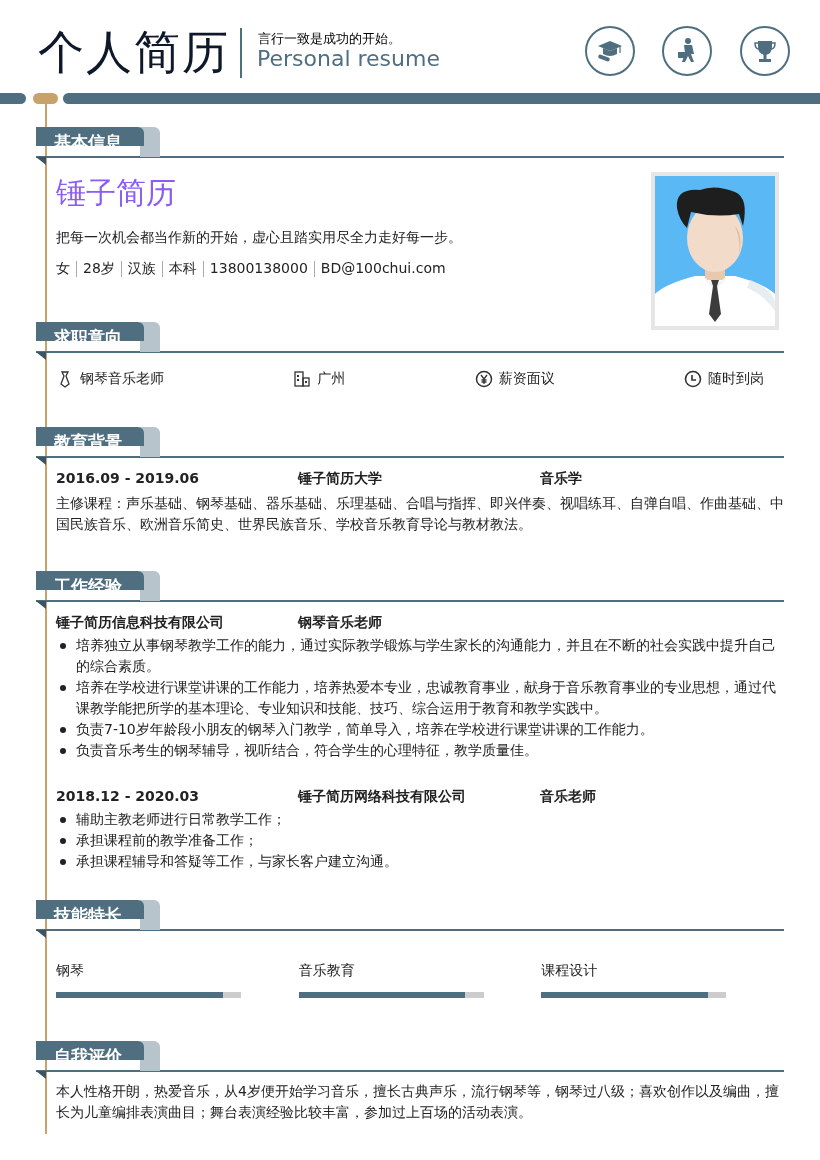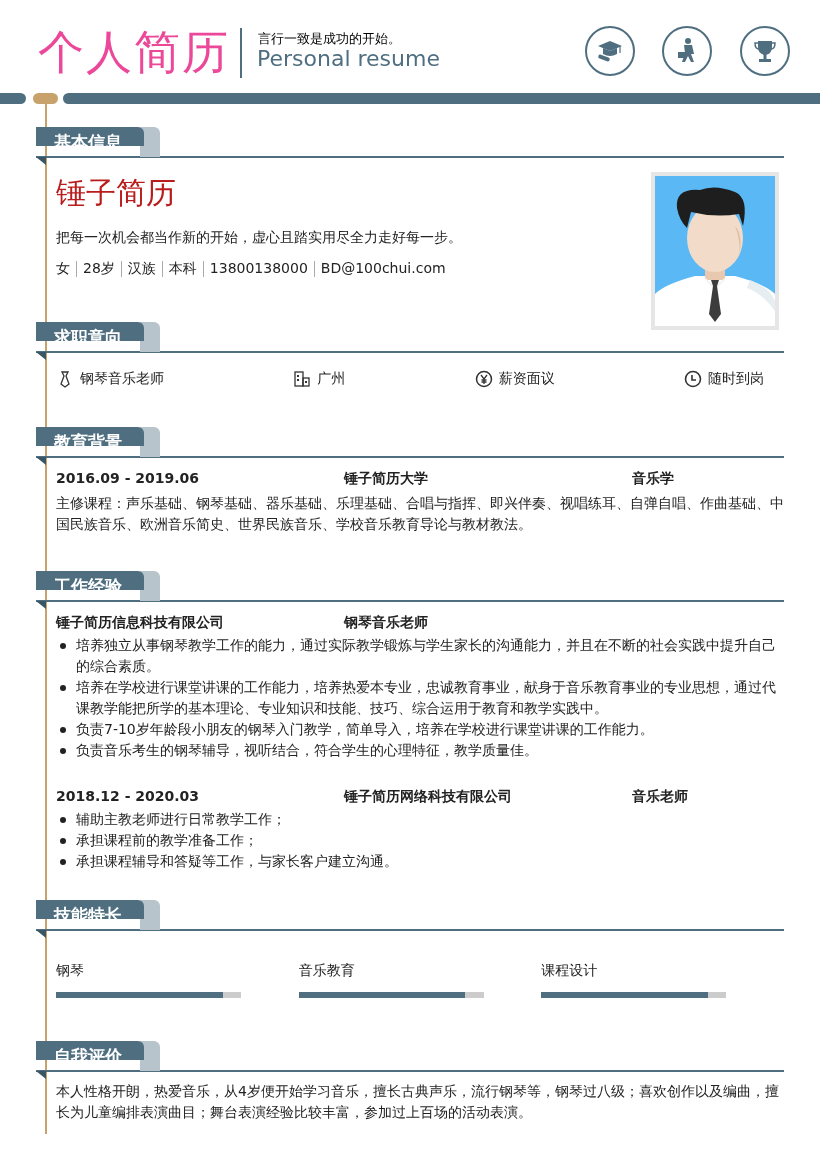--- a/index.html
+++ b/index.html
@@ -1,48 +1,48 @@
 <!DOCTYPE html>
 <html><head>
 <meta charset="utf-8">
 <style>
   * { box-sizing: border-box; margin: 0; padding: 0; }
   body { width: 820px; height: 1160px; background: #ffffff; font-family: "DejaVu Sans", "Liberation Sans", sans-serif; color: #222; position: relative; overflow: hidden; }
   .header { position: absolute; left: 0; top: 0; width: 820px; height: 110px; }
-  .title-cn { position: absolute; left: 38px; top: 22px; font-size: 46px; color: #ec4899; letter-spacing: 2px; line-height: 60px; }
+  .title-cn { position: absolute; left: 38px; top: 22px; font-size: 46px; color: #0f172a; letter-spacing: 2px; line-height: 60px; }
   .title-sep { position: absolute; left: 240px; top: 28px; width: 2px; height: 50px; background: #4f6f80; }
   .slogan { position: absolute; left: 258px; top: 30px; font-size: 13px; color: #000000; }
   .title-en { position: absolute; left: 257px; top: 46px; font-size: 22px; color: #4f6f80; }
   .hicon { position: absolute; top: 26px; width: 50px; height: 50px; border: 2px solid #4f6f80; border-radius: 50%; display: flex; align-items: center; justify-content: center; }
   .hicon svg { width: 30px; height: 30px; }
   .bar-left { position: absolute; left: 0; top: 93px; width: 26px; height: 11px; background: #4f6f80; border-radius: 0 6px 6px 0; }
   .bar-gold { position: absolute; left: 33px; top: 93px; width: 25px; height: 11px; background: #c7a26b; border-radius: 6px; }
   .bar-main { position: absolute; left: 63px; top: 93px; width: 757px; height: 11px; background: #4f6f80; border-radius: 6px 0 0 6px; }
   .vline { position: absolute; left: 45px; top: 104px; width: 2px; height: 1030px; background: #c7a26b; }
 
   .section { position: absolute; left: 36px; width: 748px; }
   .sec-head { position: relative; height: 32px; }
   .sec-tab { position: absolute; left: 0; top: 0; height: 19px; padding: 0 22px 0 18px; background: #4f6f80; color: #fff; font-weight: bold; font-size: 17px; line-height: 30px; border-radius: 0 6px 0 0; z-index: 2; }
   .sec-tab-shadow { position: absolute; top: 0; height: 30px; width: 20px; background: #b7c4cb; border-radius: 0 6px 0 0; z-index: 1; }
   .sec-line { position: absolute; left: 0; right: 0; top: 29px; height: 2px; background: #4f6f80; }
   .sec-fold { position: absolute; left: 0; top: 30px; width: 0; height: 0; border-top: 8px solid #3a5563; border-left: 10px solid transparent; }
   .sec-body { padding-left: 20px; font-size: 14px; line-height: 21px; color: #222; }
 
-  .name { font-size: 30px; color: #b91c1c; margin-top: 14px; line-height: 40px; }
+  .name { font-size: 30px; color: #8b5cf6; margin-top: 14px; line-height: 40px; }
   .motto { margin-top: 14px; font-size: 14px; }
   .info { margin-top: 10px; font-size: 14px; display: flex; align-items: center; }
   .info .sep { display: inline-block; width: 1px; height: 16px; background: #aaa; margin: 0 6px; }
 
   .photo { position: absolute; left: 651px; top: 172px; width: 128px; height: 158px; border: 4px solid #e6e6e6; background: #5ab8f5; overflow: hidden; }
 
   .intent { display: flex; justify-content: space-between; margin-top: 14px; padding-right: 20px; font-size: 14px; }
   .intent-item { display: flex; align-items: center; gap: 6px; }
   .intent-item svg { width: 18px; height: 18px; }
 
-  .row-head { display: flex; font-weight: bold; font-size: 14px; margin-top: 8px; line-height: 22px; gap: 46px; }
+  .row-head { display: flex; font-weight: bold; font-size: 14px; margin-top: 8px; line-height: 22px; }
   .row-head .c1 { width: 242px; }
   .row-head .c2 { width: 242px; }
   ul.bul { list-style: none; }
   ul.bul li { position: relative; padding-left: 20px; }
   ul.bul li::before { content: ""; position: absolute; left: 4px; top: 8px; width: 6px; height: 6px; border-radius: 50%; background: #222; }
 
   .skills { display: flex; margin-top: 28px; }
   .skill { width: 261px; }
   .skill-label { font-size: 14px; line-height: 20px; }
   .skill-bar { margin-top: 12px; width: 185px; height: 6px; background: #cccccc; position: relative; }

